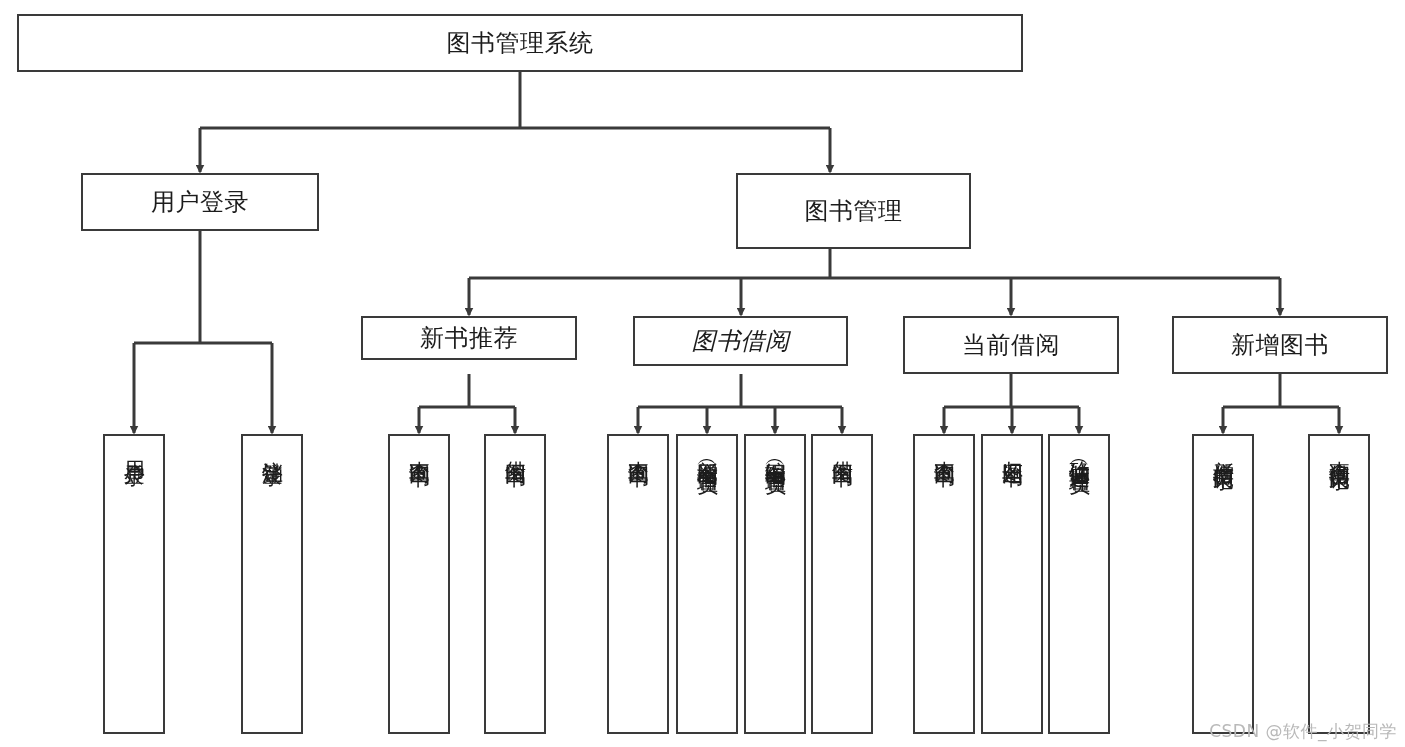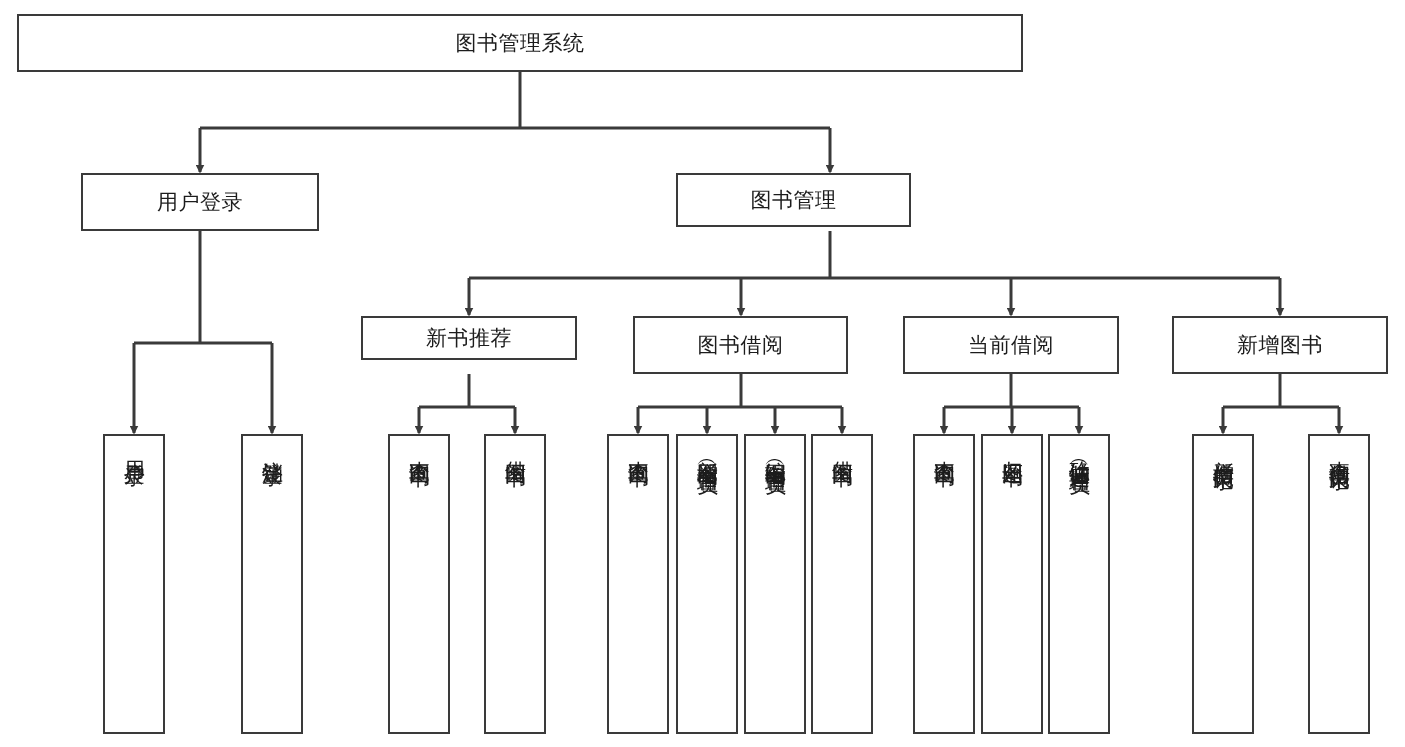--- a/index.html
+++ b/index.html
@@ -36,21 +36,21 @@
     justify-content: center;
     color: #1c1c1c;
   }
   .node .node-label {
     display: block;
     text-align: center;
     line-height: 1.28;
     letter-spacing: 0.5px;
   }
   .node.horizontal .node-label {
-    font-size: 21px;
+    font-size: 24px;
   }
   .node.vertical {
     align-items: flex-start;
     padding-top: 8px;
   }
   .node.vertical .node-label {
     writing-mode: vertical-rl;
     text-orientation: upright;
     font-size: 21px;
     letter-spacing: 2px;
@@ -115,27 +115,27 @@
       </g>
   </svg>
 
   <div id="node-layer">
       <div class="node horizontal" style="left: 17px; top: 14px; width: 1006px; height: 58px;">
         <span class="node-label">图书管理系统</span>
       </div>
       <div class="node horizontal" style="left: 81px; top: 173px; width: 238px; height: 58px;">
         <span class="node-label">用户登录</span>
       </div>
-      <div class="node horizontal" style="left: 676px; top: 173px; width: 235px; height: 54px;">
+      <div class="node horizontal" style="left: 736px; top: 173px; width: 235px; height: 76px;">
         <span class="node-label">图书管理</span>
       </div>
       <div class="node horizontal" style="left: 361px; top: 316px; width: 216px; height: 44px;">
         <span class="node-label">新书推荐</span>
       </div>
-      <div class="node horizontal" style="left: 633px; top: 316px; width: 215px; height: 58px;">
+      <div class="node horizontal" style="left: 633px; top: 316px; width: 215px; height: 50px; font-style: italic;">
         <span class="node-label">图书借阅</span>
       </div>
       <div class="node horizontal" style="left: 903px; top: 316px; width: 216px; height: 58px; justify-content: center;">
         <span class="node-label">当前借阅</span>
       </div>
       <div class="node horizontal" style="left: 1172px; top: 316px; width: 216px; height: 58px;">
         <span class="node-label">新增图书</span>
       </div>
       <div class="node vertical" style="left: 103px; top: 434px; width: 62px; height: 300px;">
         <span class="node-label">用户登录</span>
@@ -171,13 +171,14 @@
         <span class="node-label">确认归还（管理员）</span>
       </div>
       <div class="node vertical" style="left: 1192px; top: 434px; width: 62px; height: 300px;">
         <span class="node-label">新增借阅记录</span>
       </div>
       <div class="node vertical" style="left: 1308px; top: 434px; width: 62px; height: 300px;">
         <span class="node-label">查询借阅记录</span>
       </div>
     </div>
 
+  <div id="watermark">CSDN @软件_小贺同学</div>
 </div>
 
 </body></html>

